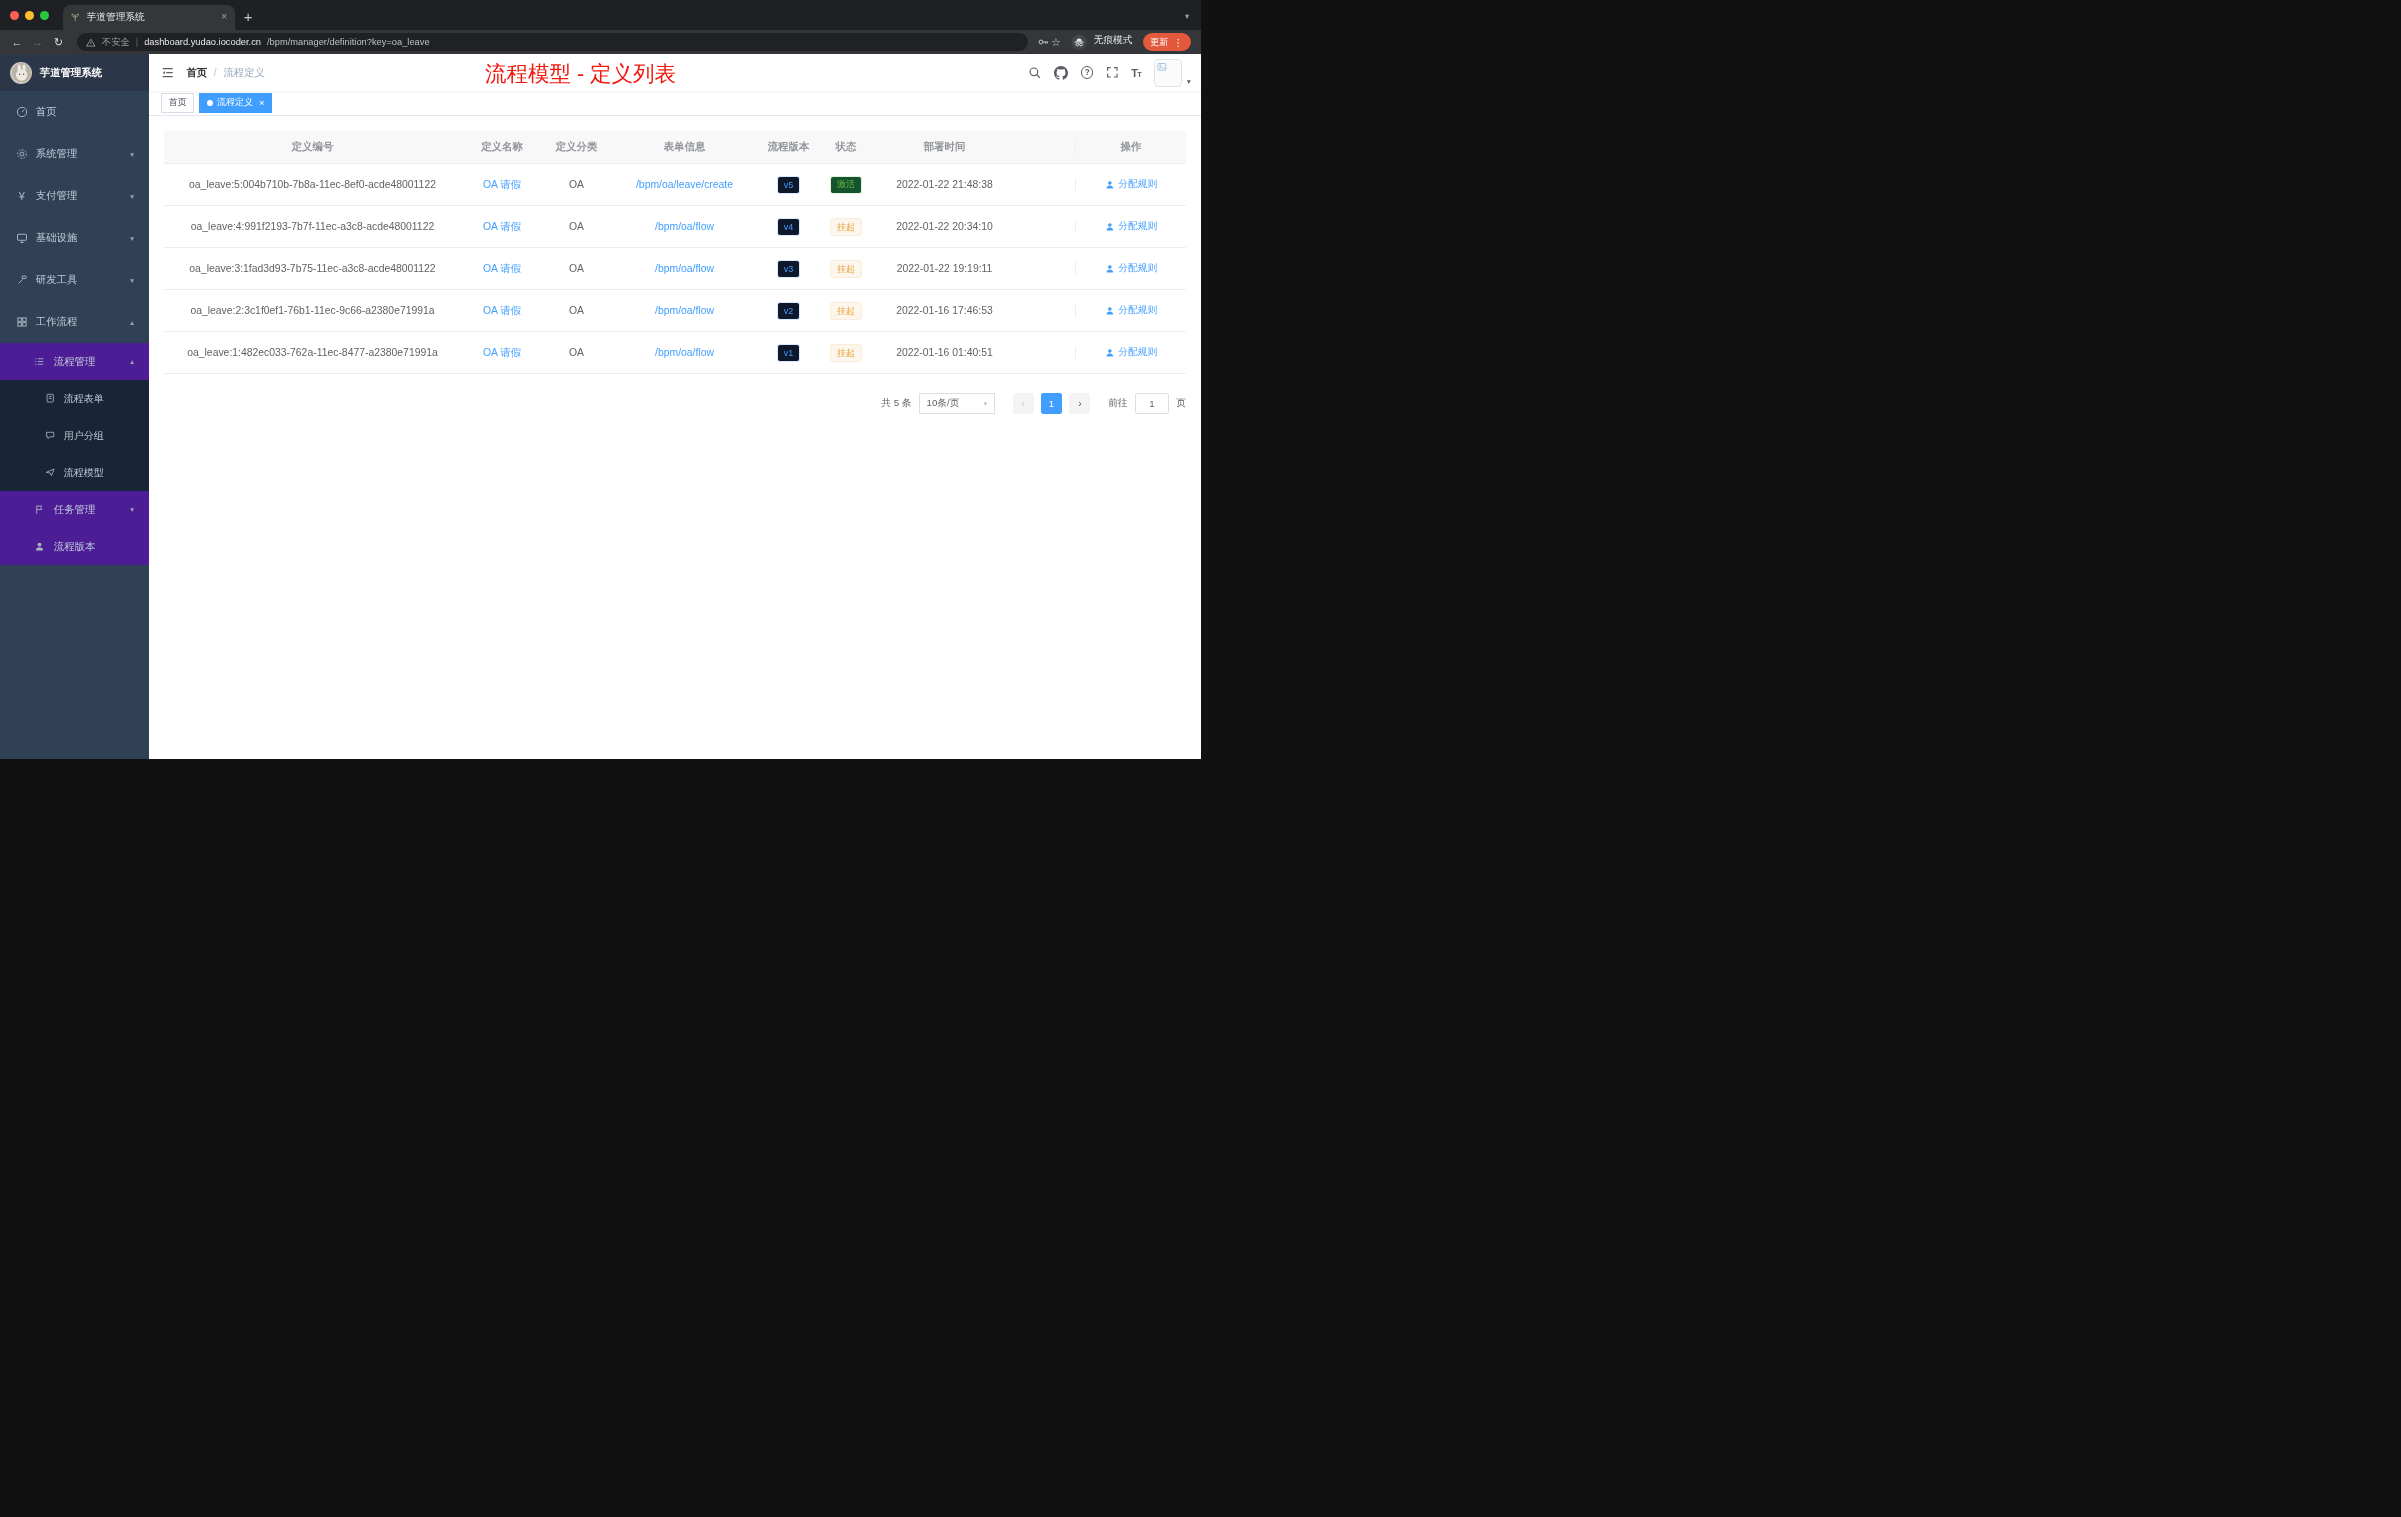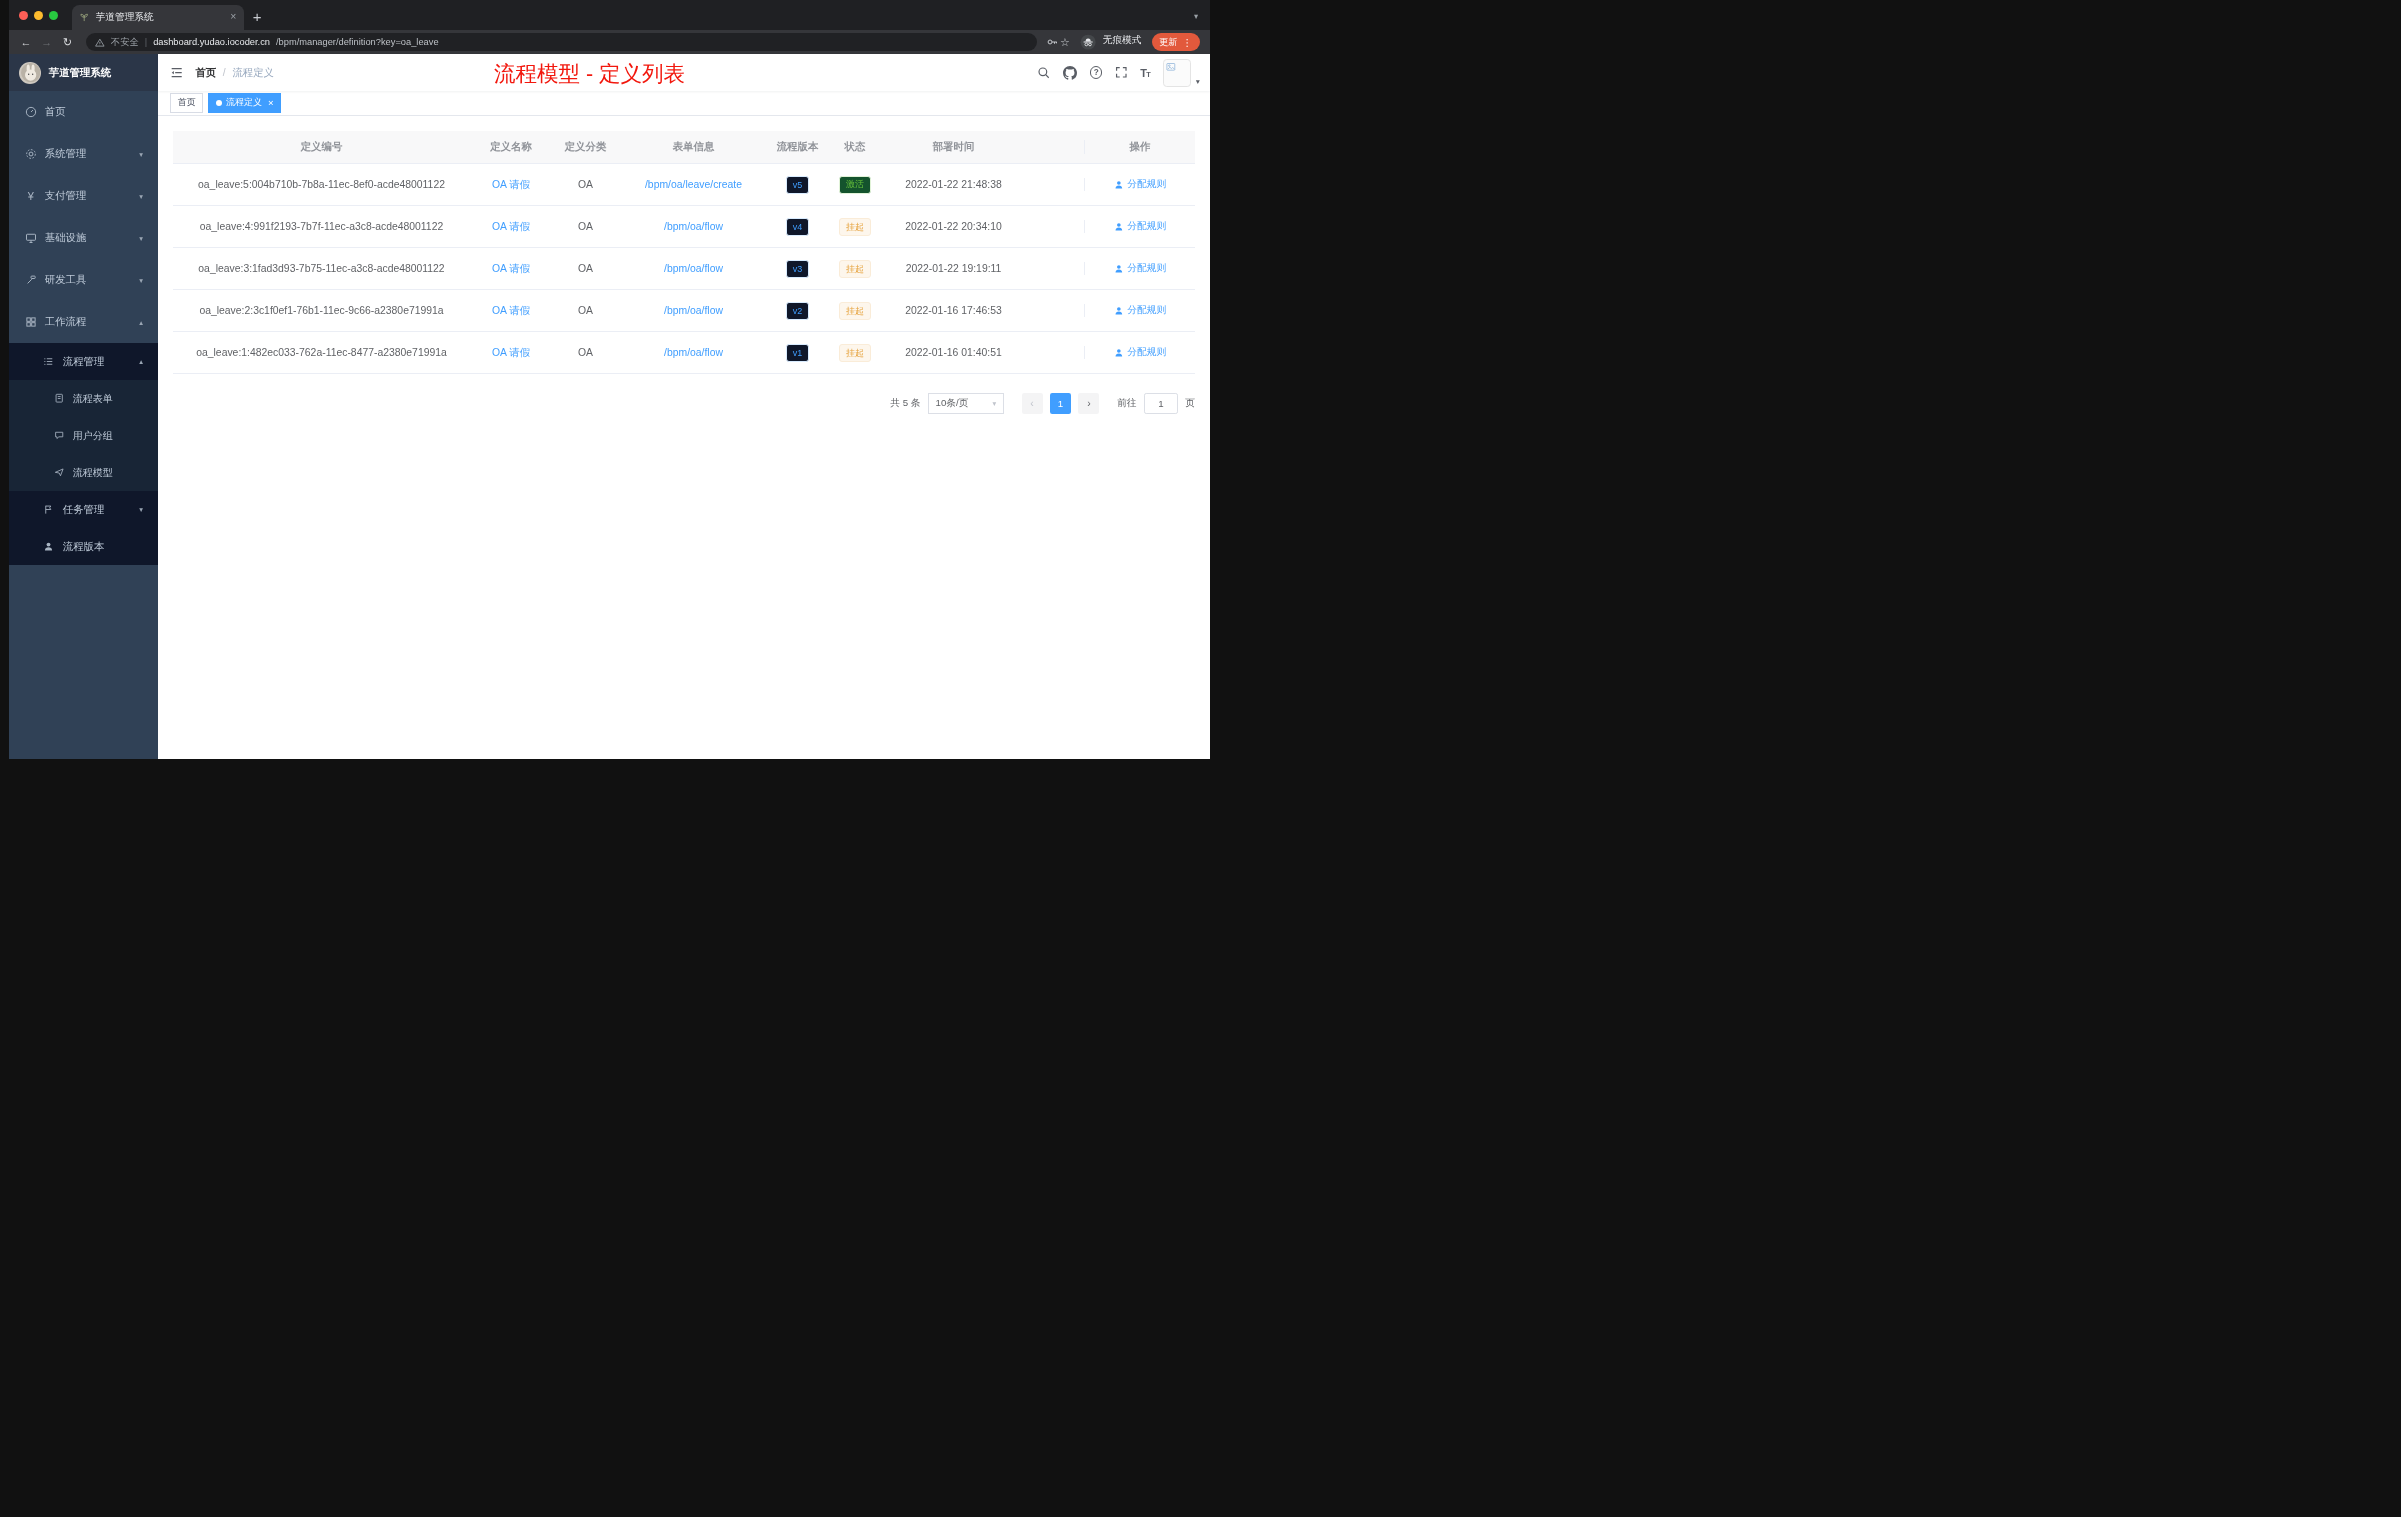--- a/index.html
+++ b/index.html
@@ -1,17 +1,17 @@
 <!DOCTYPE html>
 <html style="font-size:12px"><head>
 <meta charset="utf-8">
 <style>
   * { box-sizing: border-box; }
   body { margin:0; font-family:"Liberation Sans","DejaVu Sans",sans-serif; background:#111; }
-  .window { width:1201px; height:759px; position:relative; background:#fff; overflow:hidden;margin-left:9px; }
+  .window { width:1201px; height:759px; position:relative; background:#fff; overflow:hidden; }
 
   
   .tabbar { height:30px; background:#1f2023; display:flex; align-items:flex-end; }
   .traffic { display:flex; gap:6px; align-items:center; height:100%; padding:0 13.4px 0 10.4px; }
   .light { width:9px; height:9px; border-radius:50%; }
   .light.red{ background:#ff5f57; } .light.yellow{ background:#febc2e; } .light.green{ background:#28c840; }
   .tab { width:172px; height:25px; background:#35363a; border-radius:7.4px 7.4px 0 0; display:flex; align-items:center; padding:0 7.4px; gap:6px; }
   .tab-title { color:#e8eaed; font-size:9.7px; flex:1; white-space:nowrap; overflow:hidden; }
   .tab-close { color:#9aa0a6; font-size:10.4px; line-height:1; }
   .newtab { color:#c7cbd0; font-size:15px; margin:0 0 6px 9px; line-height:1; }
@@ -33,21 +33,21 @@
   
   .app { display:flex; height:705px; }
 
   .sidebar { width:149px; background:#304156; color:#bfcbd9; flex-shrink:0; overflow:hidden; }
   .logo-row { height:37px; display:flex; align-items:center; gap:7.4px; padding:0 10.4px; background:#2b3648; }
   .logo-avatar { width:22px; height:22px; border-radius:50%; background:#cfc9c0; display:flex; align-items:center; justify-content:center; overflow:hidden; }
   .logo-title { color:#fff; font-weight:bold; font-size:10.4px; white-space:nowrap; }
   .menu-item { height:42px; display:flex; align-items:center; padding:0 15px; font-size:10.4px; gap:7.4px; cursor:default; white-space:nowrap; }
   .menu-item .mi { width:13.4px; display:flex; justify-content:center; color:#a8b4c2; }
   .menu-item .chev { margin-left:auto; font-size:7.4px; color:#9aa6b4; }
-  .submenu { background:#0f172a; }
+  .submenu { background:#4c1d95; }
   .submenu .menu-item { height:37px; padding-left:33px; }
   .submenu .menu-item.child { padding-left:43px; background:#182536; font-size:10px; }
   .yen-glyph { font-size:11px; }
 
   .main { flex:1; display:flex; flex-direction:column; background:#fff; min-width:0; }
 
   .navbar { height:37px; display:flex; align-items:center; position:relative; box-shadow:0 0.7px 3px rgba(0,21,41,.08); z-index:3; }
   .hamburger { padding:0 12px; color:#5a5e66; display:flex; }
   .breadcrumb { font-size:10.4px; display:flex; gap:6.7px; align-items:center; }
   .crumb-home { color:#303133; font-weight:600; }

